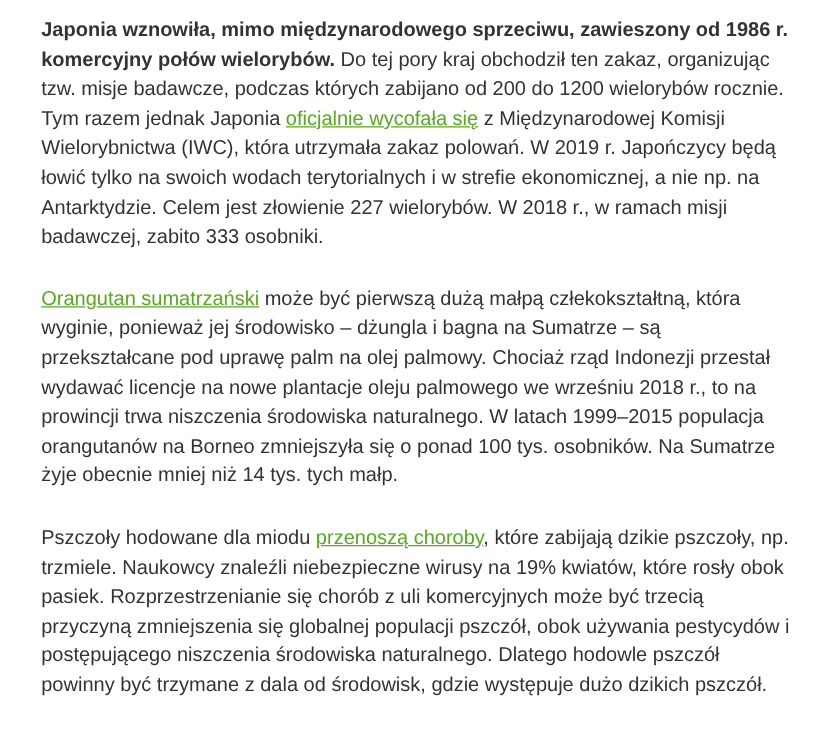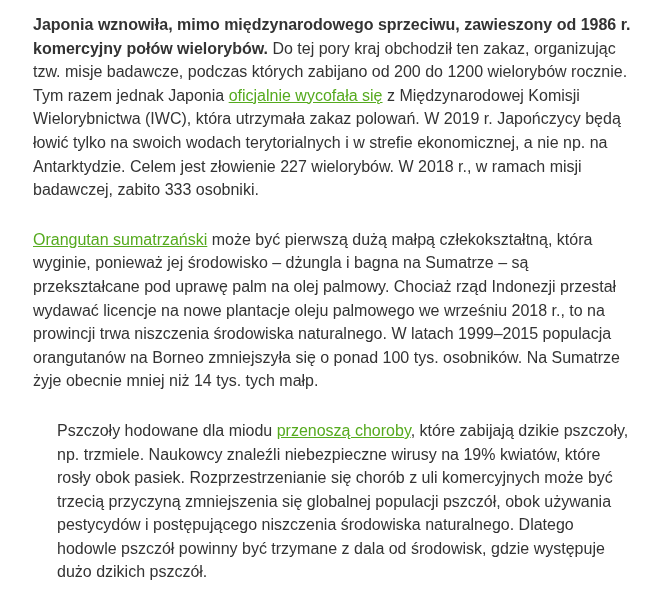--- a/index.html
+++ b/index.html
@@ -18,21 +18,20 @@
   }
   .para {
     margin: 0 0 26px 0;
     font-size: 16px;
     line-height: 23.6px;
     color: #333333;
     text-align: left;
   }
   .para:last-child {
     margin-bottom: 0;
-    margin-left: 24px;
   }
   .para strong {
     font-weight: 700;
     color: #333333;
   }
   .link {
     color: #55aa1e;
     text-decoration: underline;
     cursor: pointer;
   }

